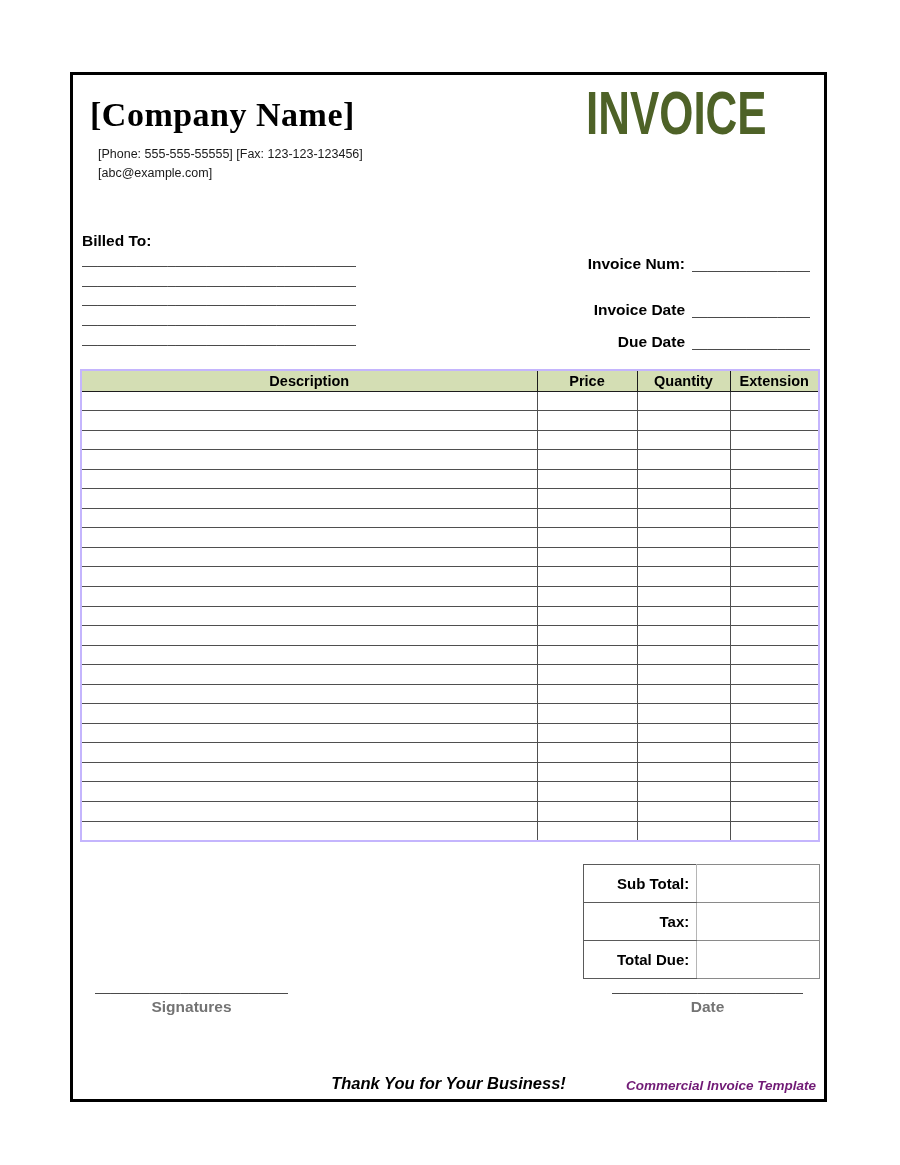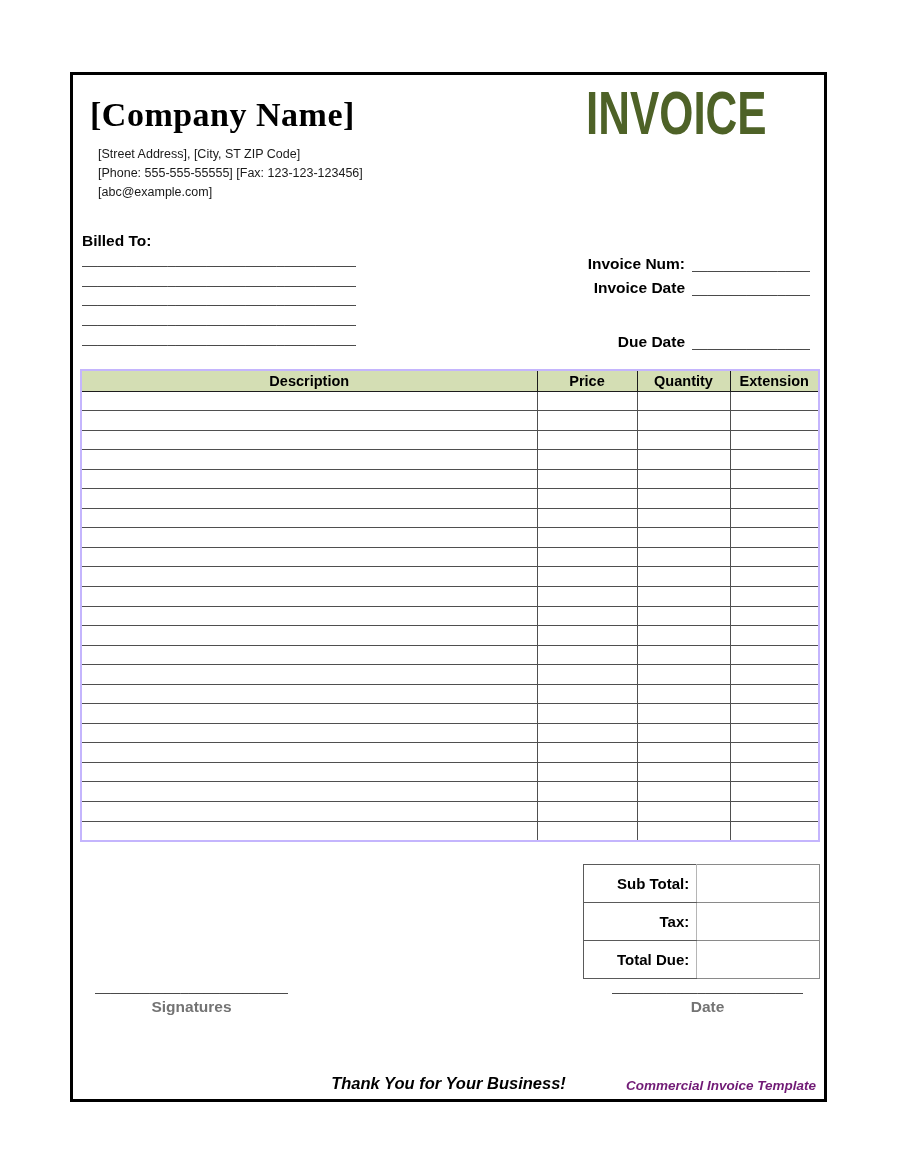--- a/index.html
+++ b/index.html
@@ -64,40 +64,39 @@
   }
 </style>
 </head>
 <body>
 
 <div class="canvas">
   <div class="page">
 
     <div class="company-name">[Company Name]</div>
     <div class="address">
-      <div>[Street Address], [City, ST ZIP Code]</div>
       <div>[Phone: 555-555-55555] [Fax: 123-123-123456]</div>
       <div>[abc@example.com]</div>
     </div>
     <div class="invoice-title" style="color: rgb(78, 98, 39);">INVOICE</div>
 
     <div class="billed-label">Billed To:</div>
     <div class="billed-lines">
         <div class="fill-line">__________________________________________</div>
         <div class="fill-line">__________________________________________</div>
         <div class="fill-line">__________________________________________</div>
         <div class="fill-line">__________________________________________</div>
         <div class="fill-line">__________________________________________</div>
       </div>
 
     <div class="meta-row" style="top:180px;">
       <span class="meta-label">Invoice Num:</span>
       <span class="meta-line">____________________</span>
     </div>
-    <div class="meta-row" style="top:204px;">
+    <div class="meta-row" style="top:226px;">
       <span class="meta-label">Invoice Date</span>
       <span class="meta-line">____________________</span>
     </div>
     <div class="meta-row" style="top:258px;">
       <span class="meta-label">Due Date</span>
       <span class="meta-line">____________________</span>
     </div>
 
     <table class="items-table">
       <colgroup>

